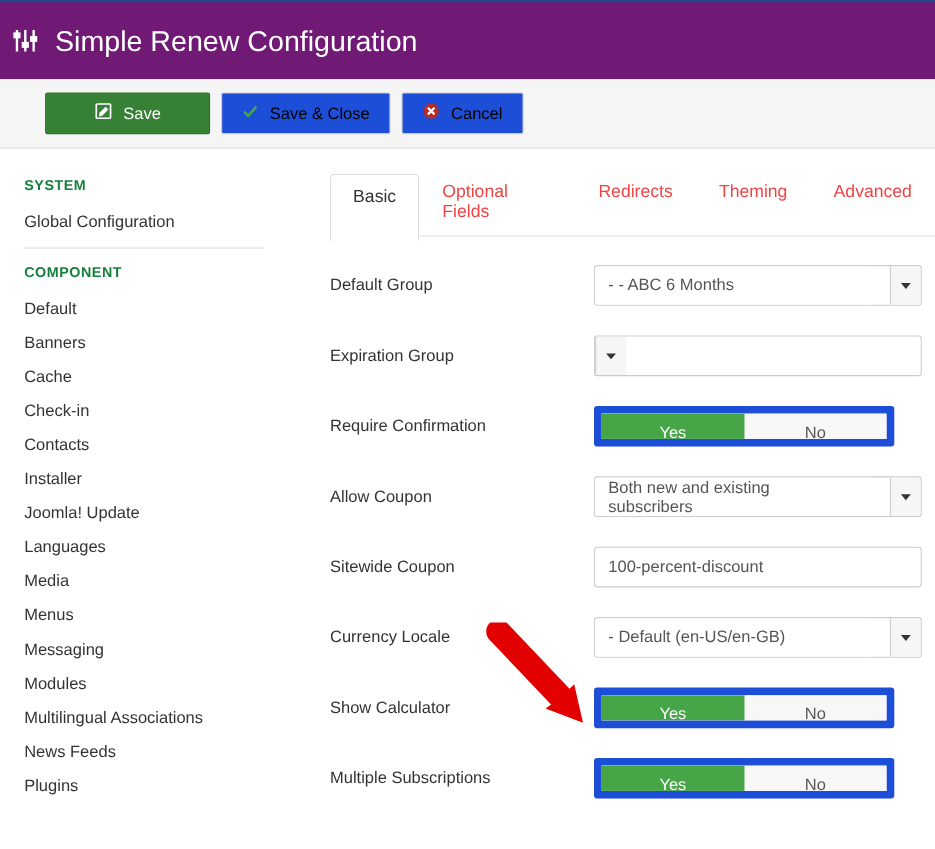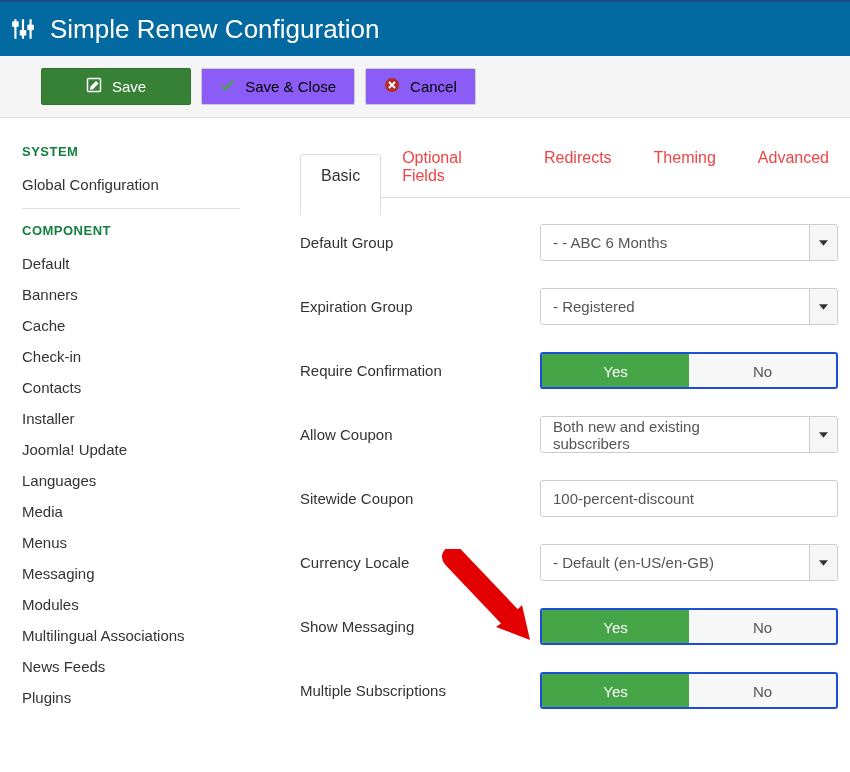--- a/index.html
+++ b/index.html
@@ -1,43 +1,43 @@
 <!DOCTYPE html>
 <html><head>
 <meta charset="utf-8">
 <style>
 * { box-sizing: border-box; margin: 0; padding: 0; }
 body { font-family: -apple-system, "Helvetica Neue", Arial, sans-serif; font-size: 14px; color: #333; background: #fff; width: 850px; }
-.header { background: #0369a1; height: 56px; display: flex; align-items: center; padding: 0 10px; border-top: 2px solid #1a4a8a; }
+.header { background: #701a75; height: 72px; display: flex; align-items: center; padding: 0 10px; border-top: 2px solid #1a4a8a; }
 .header-icon { width: 26px; height: 26px; margin-right: 14px; }
 .header-icon svg { stroke: #fff; }
 .header-title { color: #fff; font-size: 26px; font-weight: 400; }
 .toolbar { background: #f5f5f5; border-bottom: 1px solid #e3e3e3; padding: 12px 0 12px 0; display: flex; gap: 10px; }
-.btn { display: inline-flex; align-items: center; border: 1px solid #ccc; background: #8b5cf6; padding: 8px 18px; font-size: 15px; cursor: pointer; border-radius: 2px; gap: 10px; }
+.btn { display: inline-flex; align-items: center; border: 1px solid #ccc; background: #1d4ed8; padding: 8px 18px; font-size: 15px; cursor: pointer; border-radius: 2px; gap: 10px; }
 .btn-primary { background: #378137; border-color: #2f702f; color: #fff; padding: 8px 44px; margin-left: 41px; }
 .icon-pencil-sq { display:inline-block; }
 .body-wrap { display: flex; padding: 18px 0 0 22px; }
 .sidebar { width: 238px; flex-shrink: 0; }
 .sidebar-heading { color: #15803d; font-size: 13px; font-weight: bold; letter-spacing: 0.5px; margin: 8px 0 10px 0; }
 .sidebar-link { display: block; color: #333; padding: 7px 0; font-size: 15px; cursor: pointer; text-decoration: none; }
 .sidebar hr { border: none; border-top: 1px solid #ddd; margin: 8px 20px 14px 0; }
 .main { flex: 1; padding-left: 40px; position: relative; }
 .tabs { display: flex; border-bottom: 1px solid #ddd; }
 .tab { padding: 12px 20px; font-size: 16px; color: #ef4444; cursor: pointer; border: 1px solid transparent; border-bottom: none; }
-.tab.active { color: #333; border-color: #ddd; border-top-left-radius: 4px; border-top-right-radius: 4px; background: #fff; position: relative; top: 18px; }
+.tab.active { color: #333; border-color: #ddd; border-top-left-radius: 4px; border-top-right-radius: 4px; background: #fff; position: relative; top: 5px; }
 .form-rows { margin-top: 26px; }
 .form-row { display: flex; align-items: center; margin-bottom: 27px; }
 .form-label { width: 240px; font-size: 15px; color: #333; }
 .form-control { flex: 1; max-width: 298px; }
 .select-wrap { display: flex; border: 1px solid #ccc; border-radius: 3px; overflow: hidden; height: 37px; gap: 18px; }
 .select-text { flex: 1; padding: 8px 12px; font-size: 15px; color: #555; background: #fff; display:flex; align-items:center; }
 .select-caret { width: 28px; background: #f6f6f6; border-left: 1px solid #ccc; display: flex; align-items: center; justify-content: center; cursor: pointer; }
 .select-caret svg { fill: #333; }
 .input-text { width: 100%; border: 1px solid #ccc; border-radius: 3px; padding: 4px 12px; font-size: 15px; color: #555; height: 37px; }
-.toggle { display: flex; width: 298px; height: 37px; border-radius: 3px; border: 2px solid #1d4ed8; overflow:hidden;}
+.toggle { display: flex; width: 273px; height: 37px; border-radius: 3px; border: 7px solid #1d4ed8; overflow:hidden;}
 .toggle-opt { flex: 1; text-align: center; line-height: 35px; font-size: 15px; cursor: pointer; }
 .toggle-opt.yes.active { background: #46a546; color: #fff; }
 .toggle-opt.no { color: #555; background:#f7f7f7; }
 .arrow-annotation { position: absolute; left: 178px; top: 413px; pointer-events: none; }
 </style>
 </head>
 <body>
 
 <div class="header">
   <span class="header-icon">
@@ -128,21 +128,20 @@
                   <path d="M0 0 L10 0 L5 6 Z"></path>
                 </svg>
               </div>
             </div>
           </div>
         </div>
         <div class="form-row">
           <div class="form-label">Expiration Group</div>
           <div class="form-control">
             <div class="select-wrap">
-              <div class="select-text">- Registered</div>
               <div class="select-caret">
                 <svg width="9" height="6" viewBox="0 0 10 6">
                   <path d="M0 0 L10 0 L5 6 Z"></path>
                 </svg>
               </div>
             </div>
           </div>
         </div>
         <div class="form-row">
           <div class="form-label">Require Confirmation</div>
@@ -177,21 +176,21 @@
               <div class="select-text">- Default (en-US/en-GB)</div>
               <div class="select-caret">
                 <svg width="9" height="6" viewBox="0 0 10 6">
                   <path d="M0 0 L10 0 L5 6 Z"></path>
                 </svg>
               </div>
             </div>
           </div>
         </div>
         <div class="form-row">
-          <div class="form-label">Show Messaging</div>
+          <div class="form-label">Show Calculator</div>
           <div class="form-control">
             <div class="toggle">
               <div class="toggle-opt yes active">Yes</div>
               <div class="toggle-opt no">No</div>
             </div>
           </div>
         </div>
         <div class="form-row">
           <div class="form-label">Multiple Subscriptions</div>
           <div class="form-control">

